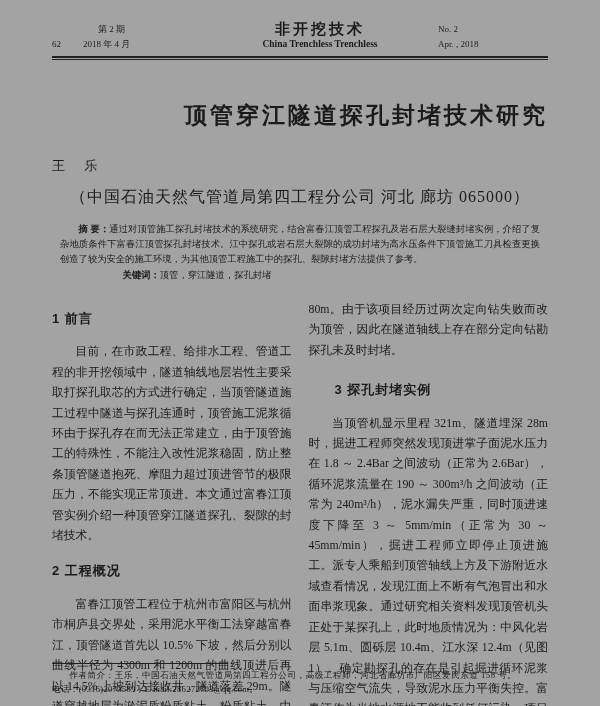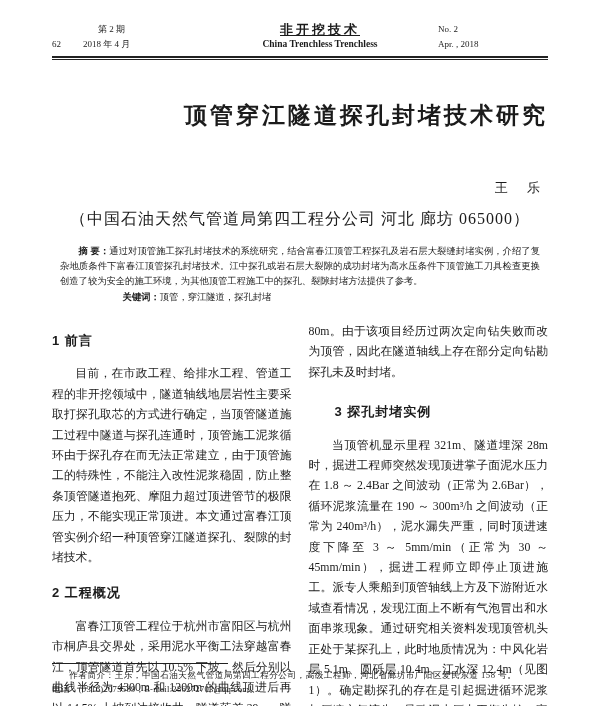--- a/index.html
+++ b/index.html
@@ -1,43 +1,43 @@
 <!DOCTYPE html>
 <html><head>
 <meta charset="utf-8">
 <style>
   * { margin:0; padding:0; box-sizing:border-box; }
   html,body { background:#e8e8e4; }
   .page {
     width:600px; height:706px;
     margin:0 auto;
-    background:#ffffff;
+    background:#a3a3a3;
     color:#1b1b1b;
     font-family:"Liberation Serif","DejaVu Serif",serif;
     position:relative;
     overflow:hidden;
     padding:22px 52px 8px 52px;
   }
   
   .jheader { display:flex; justify-content:space-between; align-items:flex-end; font-size:9px; line-height:15px; }
   .jh-left  { width:150px; }
   .jh-left .row1 { padding-left:46px; }
   .jh-left .row2 { display:flex; gap:22px; }
   .jh-center{ flex:1; text-align:center; }
-  .jh-center .cn { font-weight:bold; letter-spacing:3px; font-size:13px;text-decoration:underline; }
+  .jh-center .cn { font-weight:bold; letter-spacing:3px; font-size:15px; }
   .jh-center .en { font-weight:bold; font-family:"Liberation Serif",serif; font-size:9.5px; }
   .jh-right { width:110px; text-align:left; }
   .double-rule { margin-top:4px; border-top:2.5px solid #222; border-bottom:1px solid #222; height:4px; }
   
   .title {
     text-align:right; margin-top:40px;
     font-family:Liberation Sans, sans-serif;
     font-weight:bold; font-size:23px; letter-spacing:3px;
   }
-  .author { text-align:right; margin-top:48px; font-size:13px; letter-spacing:8px; }
+  .author { text-align:left; margin-top:26px; font-size:13px; letter-spacing:8px; }
   .affiliation { text-align:center; margin-top:12px; font-size:16px; letter-spacing:1px; }
   
   .abstract { margin-top:14px; padding:0 8px; font-size:9.3px; line-height:15px; text-align:justify; }
   .abstract p.abs { text-indent:2em; }
   .abstract .lbl { font-weight:bold; font-family:"Liberation Sans","DejaVu Sans",sans-serif; }
   .keywords { padding:0 8px; font-size:9.3px; line-height:15px; text-indent:2em; margin-top:1px; }
   .keywords .lbl { font-weight:bold; font-family:"Liberation Sans","DejaVu Sans",sans-serif;margin-left:44px; }
   
   .columns { display:flex; gap:17px; margin-top:16px; }
   .col { width:240px; font-size:11.8px; line-height:20.4px; text-align:justify; }

